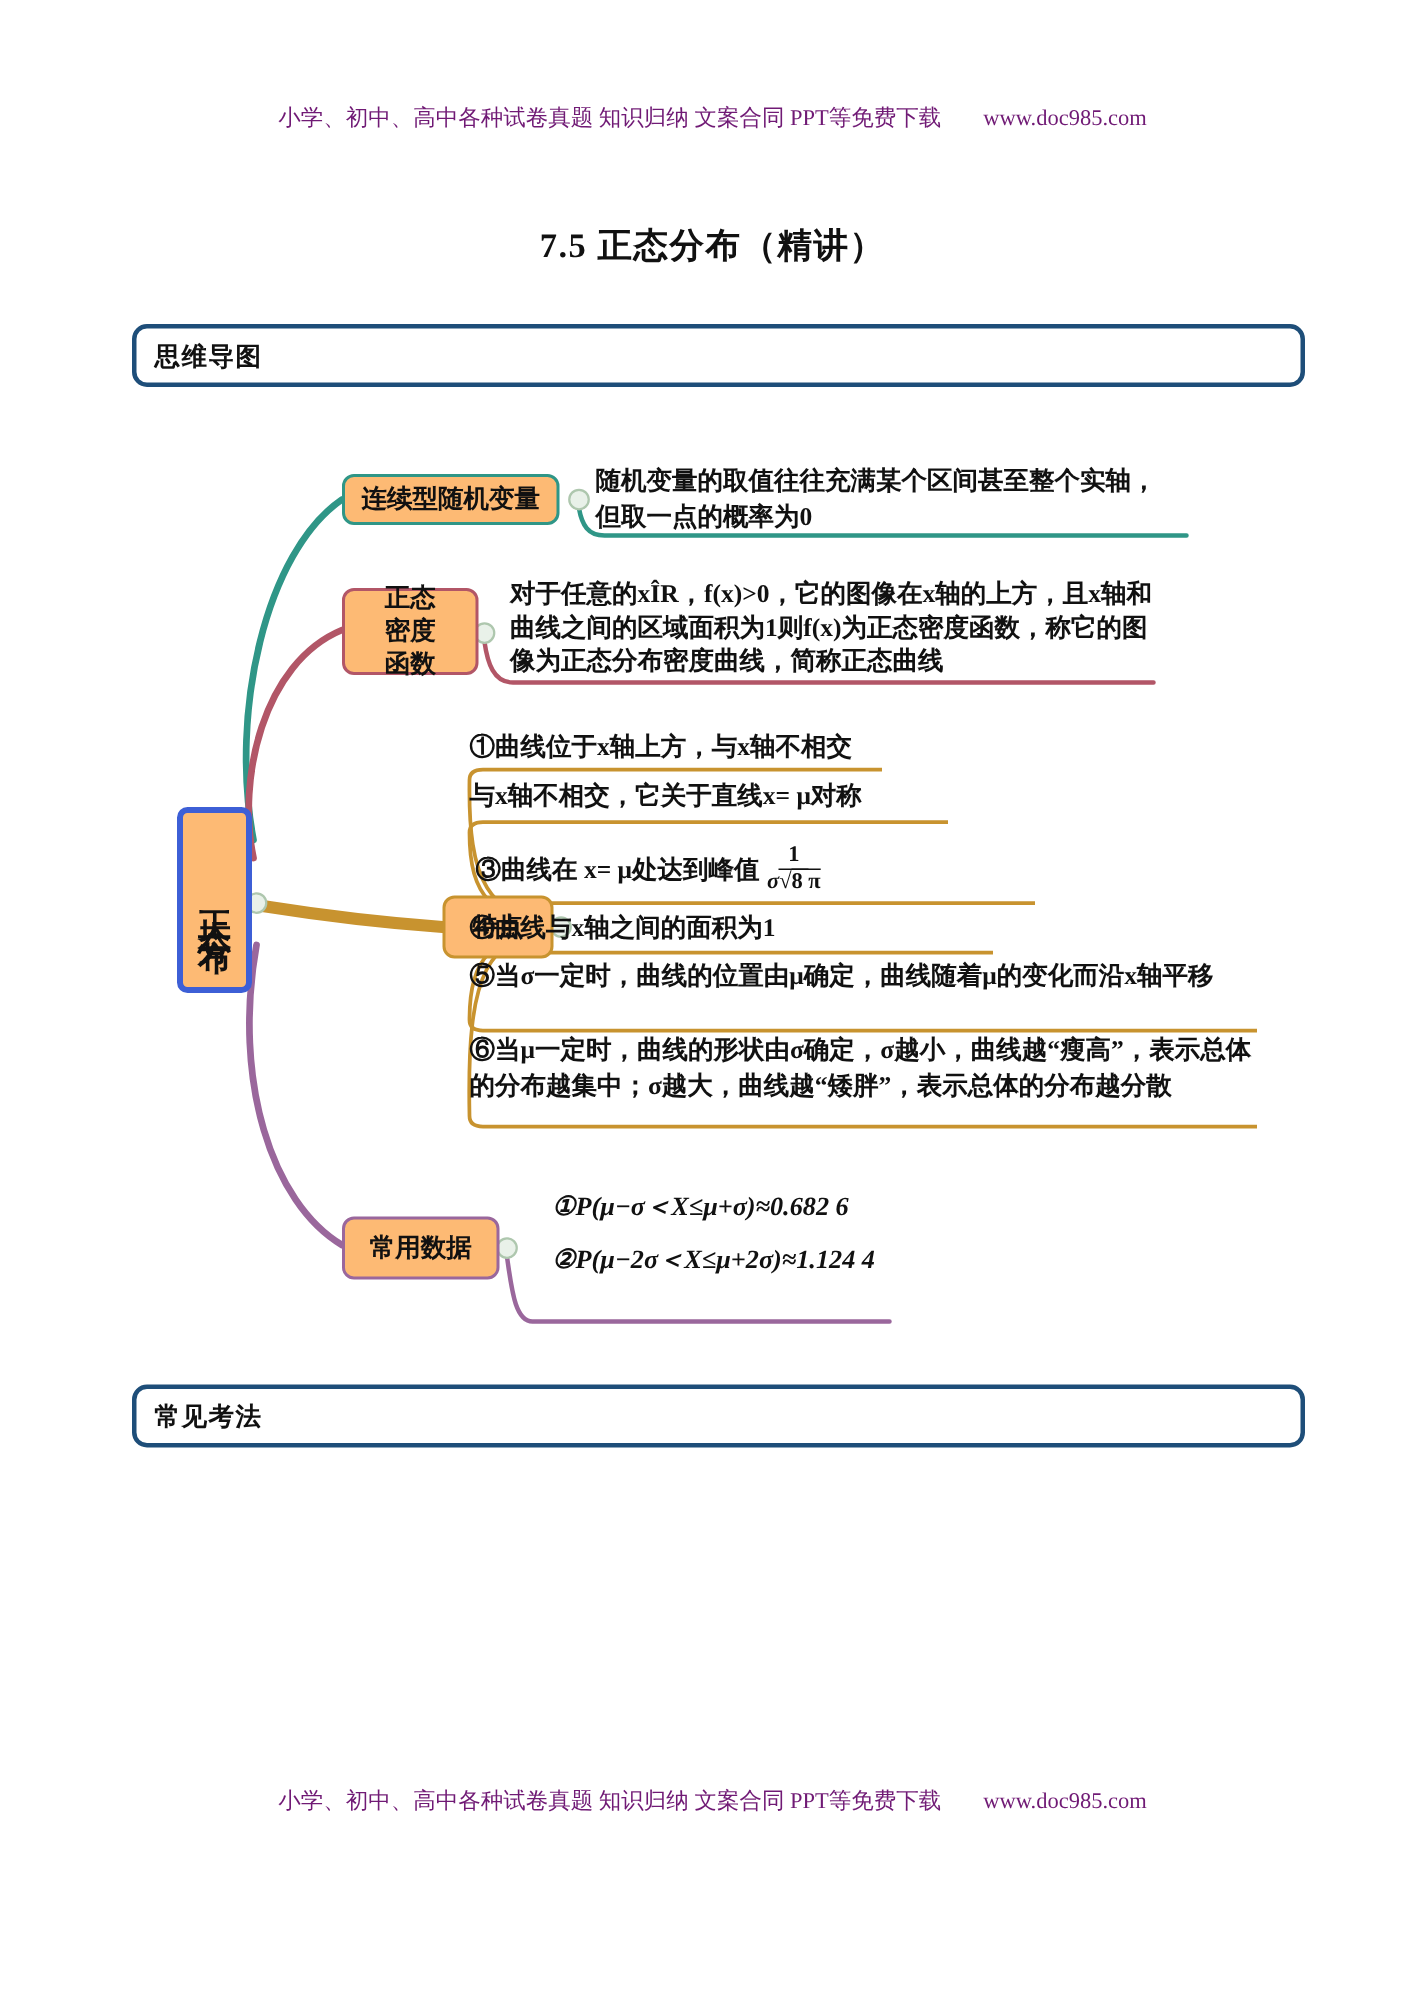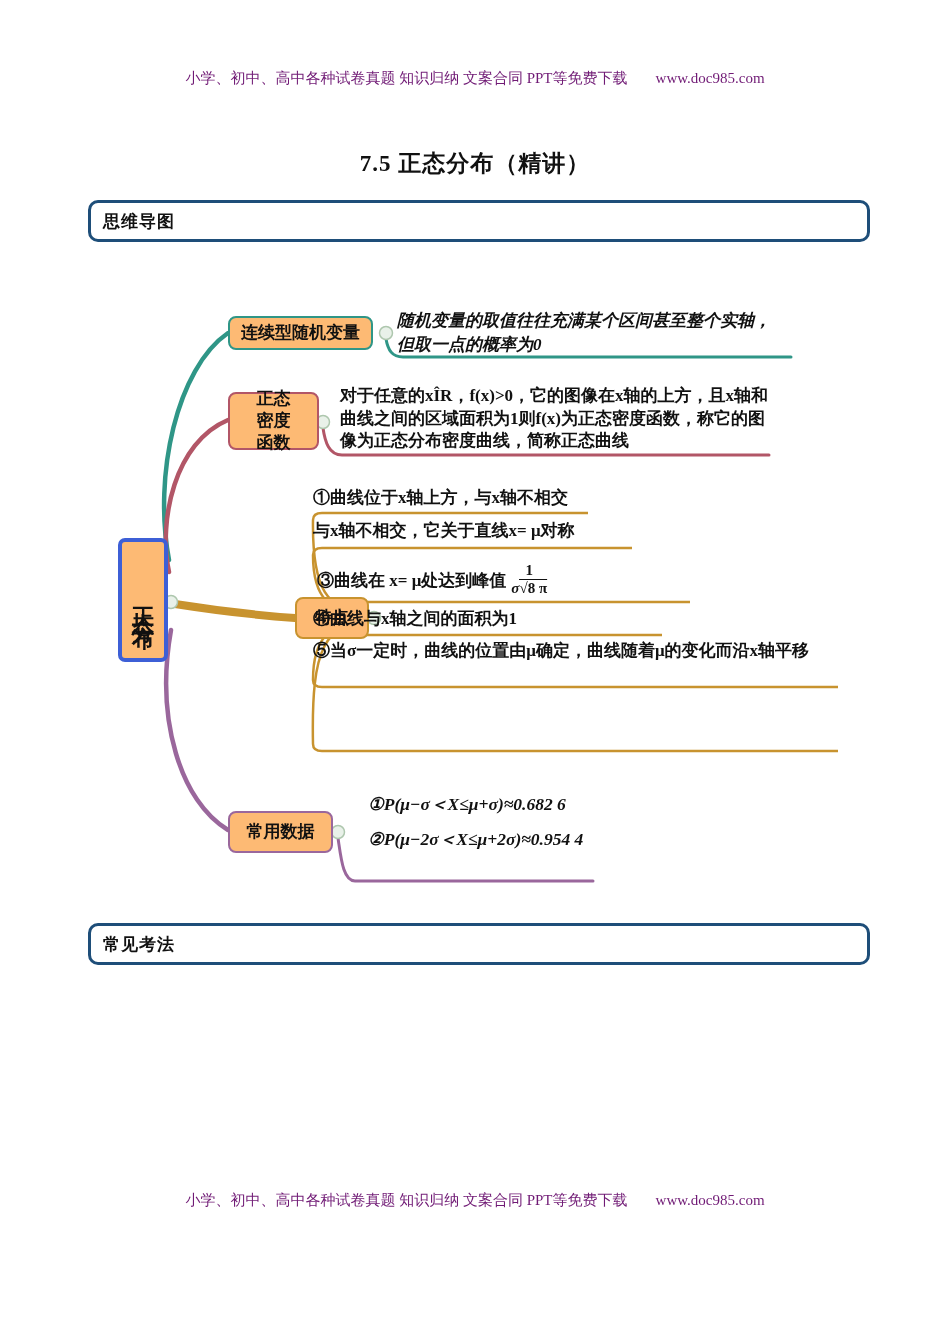--- a/index.html
+++ b/index.html
@@ -28,21 +28,21 @@
 <body>
 
 <div id="page">
 
   <div class="pgline" style="top:69px;">
     <span>小学、初中、高中各种试卷真题 知识归纳 文案合同 PPT等免费下载</span><span class="url">www.doc985.com</span>
   </div>
 
   <div class="doc-title">7.5 正态分布（精讲）</div>
 
-  <div class="section-box" style="top:200px;">
+  <div class="section-box" style="top:216px;">
     <span class="lbl">思维导图</span>
   </div>
 
   <div id="mindmap">
     <svg width="790" height="620" viewBox="0 0 790 620">
 
       <path d="M 84 280 C 68 195, 92 88, 143 53" fill="none" stroke-width="4.5" stroke-linecap="round" stroke="#2f9687"></path>
       <path d="M 301 59 C 303 70, 307 77, 318 77 L 706 77" fill="none" stroke-width="3" stroke-linecap="round" stroke="#2f9687"></path>
 
       <path d="M 84 292 C 73 240, 90 162, 143 140" fill="none" stroke-width="4.5" stroke-linecap="round" stroke="#b25667"></path>
@@ -62,40 +62,41 @@
       <circle cx="86" cy="322" r="6.5" fill="#e9f1e9" stroke="#aec7ae" stroke-width="1.5"></circle>
       <circle cx="301" cy="53" r="6.5" fill="#e9f1e9" stroke="#aec7ae" stroke-width="1.5"></circle>
       <circle cx="238" cy="142" r="6.5" fill="#e9f1e9" stroke="#aec7ae" stroke-width="1.5"></circle>
       <circle cx="289" cy="338" r="6.5" fill="#e9f1e9" stroke="#aec7ae" stroke-width="1.5"></circle>
       <circle cx="253" cy="552" r="6.5" fill="#e9f1e9" stroke="#aec7ae" stroke-width="1.5"></circle>
     </svg>
 
     <div class="node root-node" style="left:33px;top:258px;width:50px;height:124px;">正态分布</div>
 
     <div class="node" style="left:143px;top:36px;width:145px;height:34px;border:2.5px solid #2f9687;">连续型随机变量</div>
-    <div class="leaf" style="left:312px;top:29px;width:382px;font-style:italic;">随机变量的取值往往充满某个区间甚至整个实轴，但取一点的概率为0</div>
+    <div class="leaf" style="left:312px;top:29px;width:382px;">随机变量的取值往往充满某个区间甚至整个实轴，但取一点的概率为0</div>
 
     <div class="node" style="left:143px;top:112px;width:91px;height:58px;border:2.5px solid #b25667;padding:2px 20px;">正态密度函数</div>
     <div class="leaf" style="left:255px;top:105px;width:432px;line-height:22.5px;">对于任意的xÎR，f(x)&gt;0，它的图像在x轴的上方，且x轴和曲线之间的区域面积为1则f(x)为正态密度函数，称它的图像为正态分布密度曲线，简称正态曲线</div>
 
     <div class="node" style="left:210px;top:317px;width:74px;height:42px;border:2.5px solid #c8932f;">特点</div>
     <div class="leaf" style="left:228px;top:206px;">①曲线位于x轴上方，与x轴不相交</div>
     <div class="leaf" style="left:228px;top:239px;">与x轴不相交，它关于直线x= μ对称</div>
     <div class="leaf" style="left:232px;top:284px;">
       <span>③曲线在 x= μ处达到峰值</span><span class="frac">
           <span class="num">1</span>
           <span class="den"><i>σ</i><span>√</span><span class="rad">8 π</span></span>
         </span>
     </div>
     <div class="leaf" style="left:228px;top:327px;">④曲线与x轴之间的面积为1</div>
     <div class="leaf" style="left:228px;top:359px;width:534px;">⑤当σ一定时，曲线的位置由μ确定，曲线随着μ的变化而沿x轴平移</div>
+    <div class="leaf" style="left:228px;top:408px;width:534px;">⑥当μ一定时，曲线的形状由σ确定，σ越小，曲线越“瘦高”，表示总体的分布越集中；σ越大，曲线越“矮胖”，表示总体的分布越分散</div>
 
     <div class="node" style="left:143px;top:531px;width:105px;height:42px;border:2.5px solid #9a679c;">常用数据</div>
     <div class="leaf mathline" style="left:283px;top:512px;">①P(μ−σ＜X≤μ+σ)≈0.682 6</div>
-    <div class="leaf mathline" style="left:283px;top:547px;">②P(μ−2σ＜X≤μ+2σ)≈0.954 4</div>
+    <div class="leaf mathline" style="left:283px;top:547px;">②P(μ−2σ＜X≤μ+2σ)≈1.124 4</div>
   </div>
 
   <div class="section-box" style="top:923px;">
     <span class="lbl">常见考法</span>
   </div>
 
   <div class="pgline" style="top:1191px;">
     <span>小学、初中、高中各种试卷真题 知识归纳 文案合同 PPT等免费下载</span><span class="url">www.doc985.com</span>
   </div>
 

